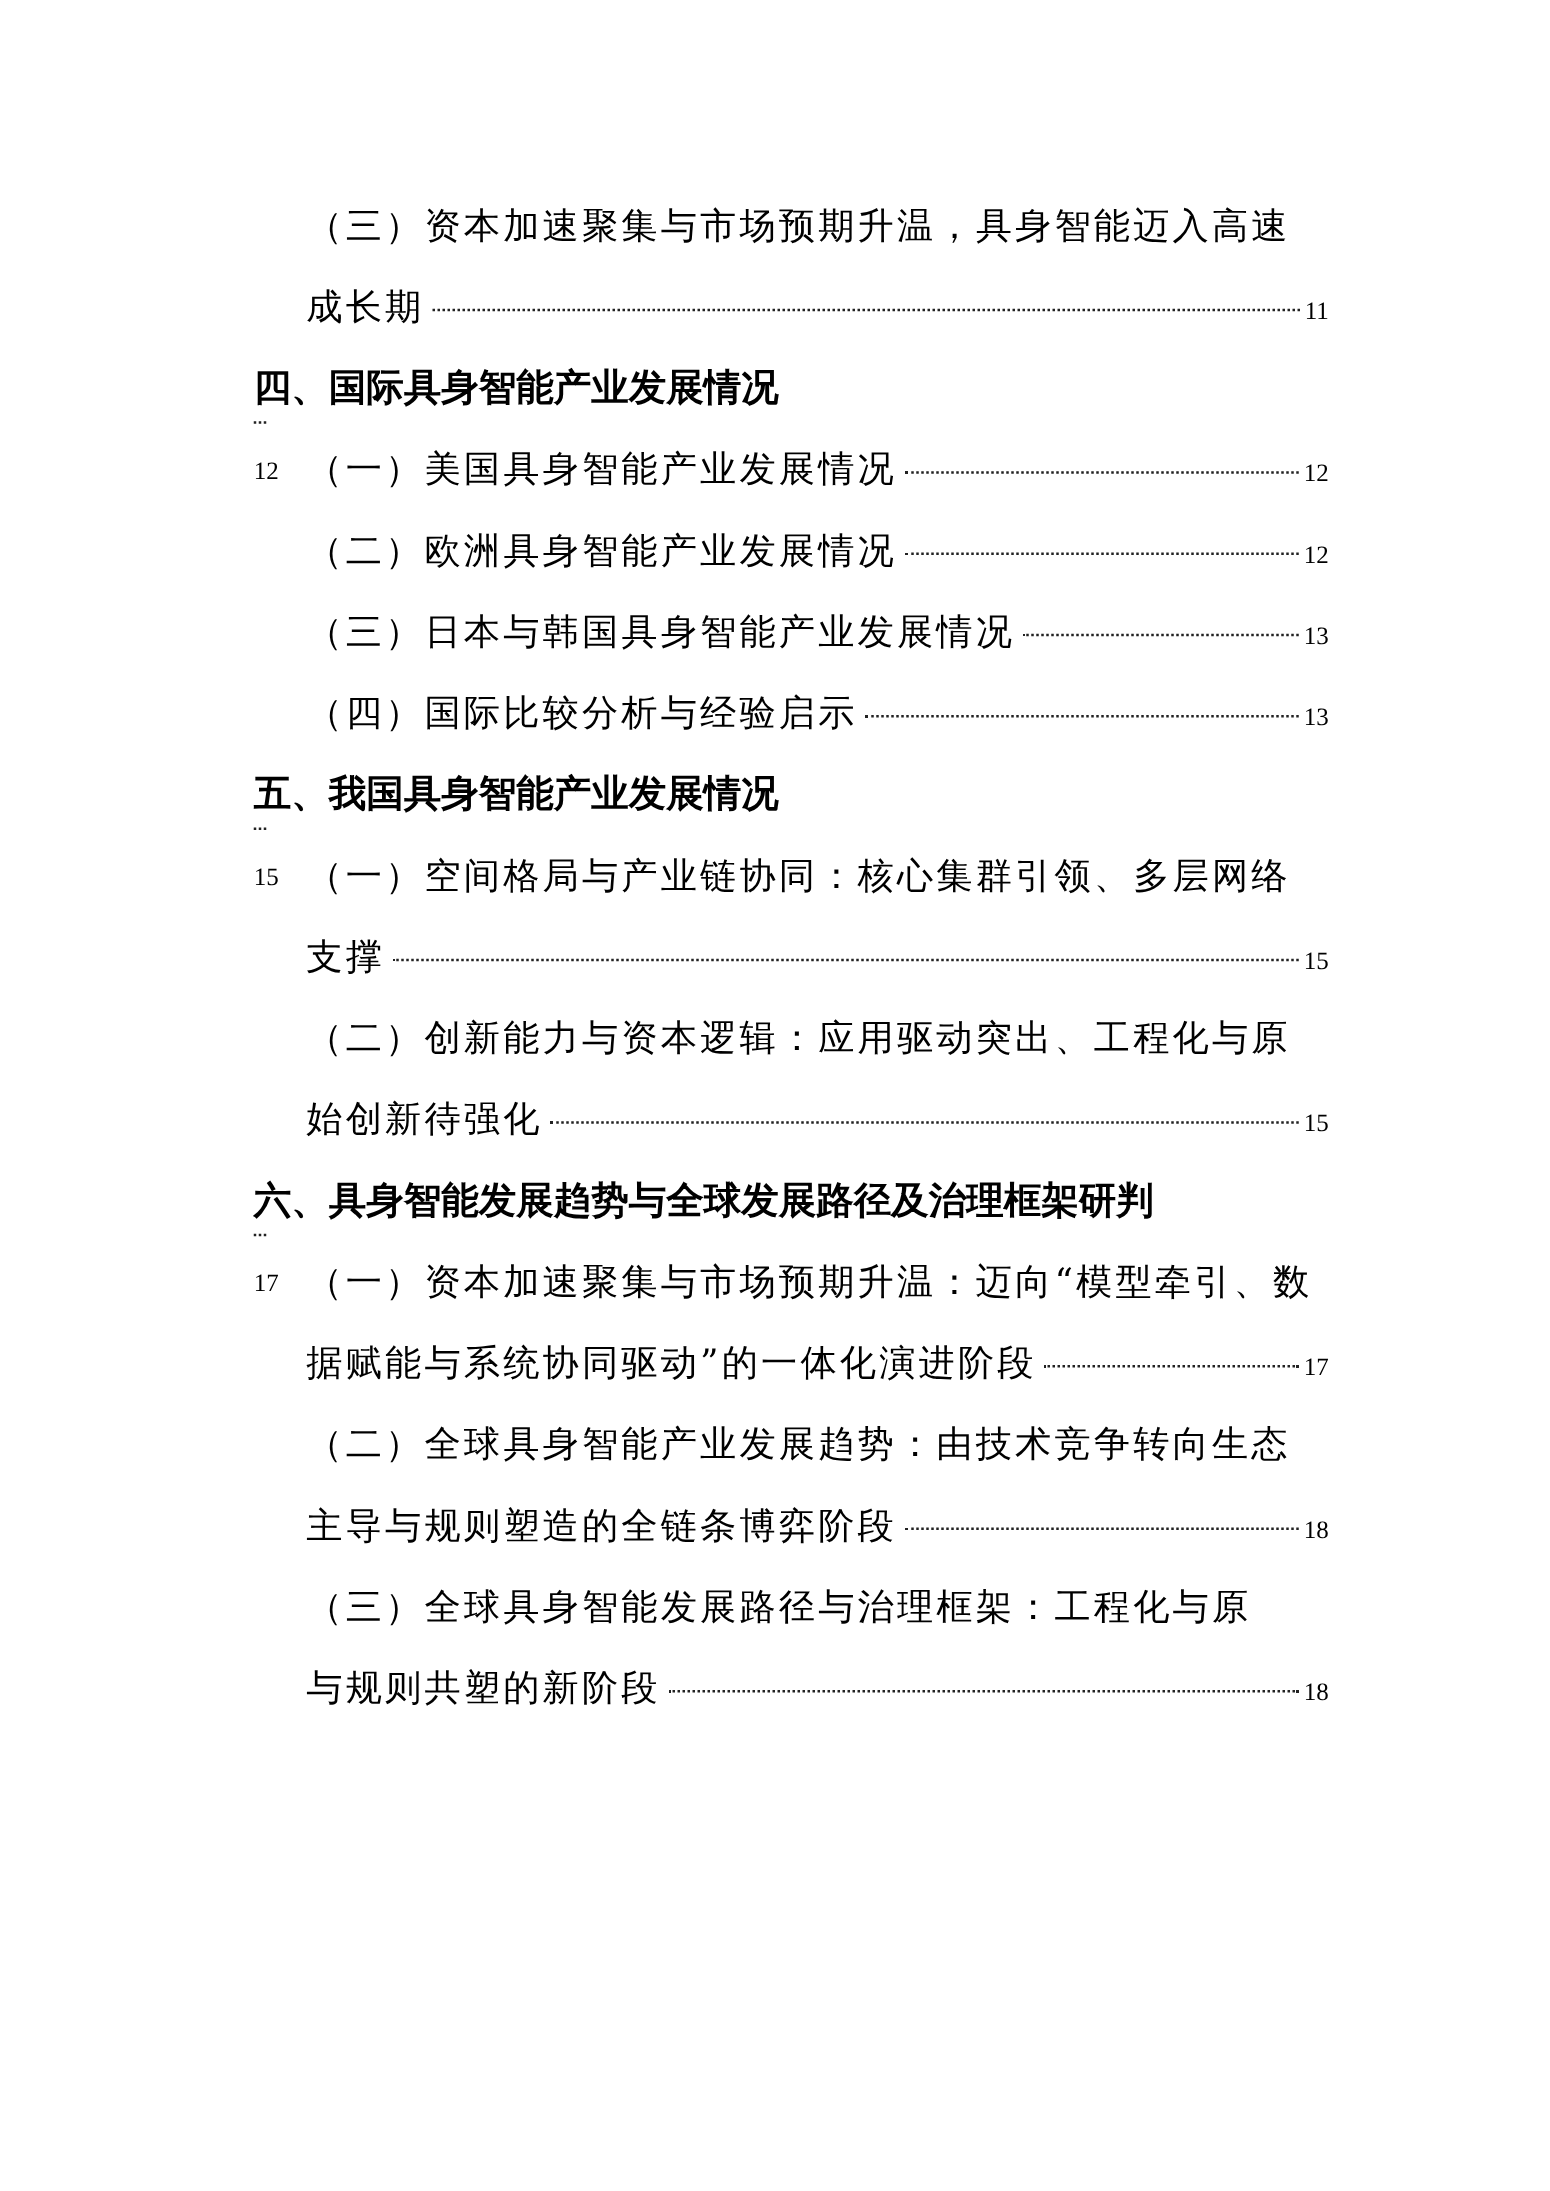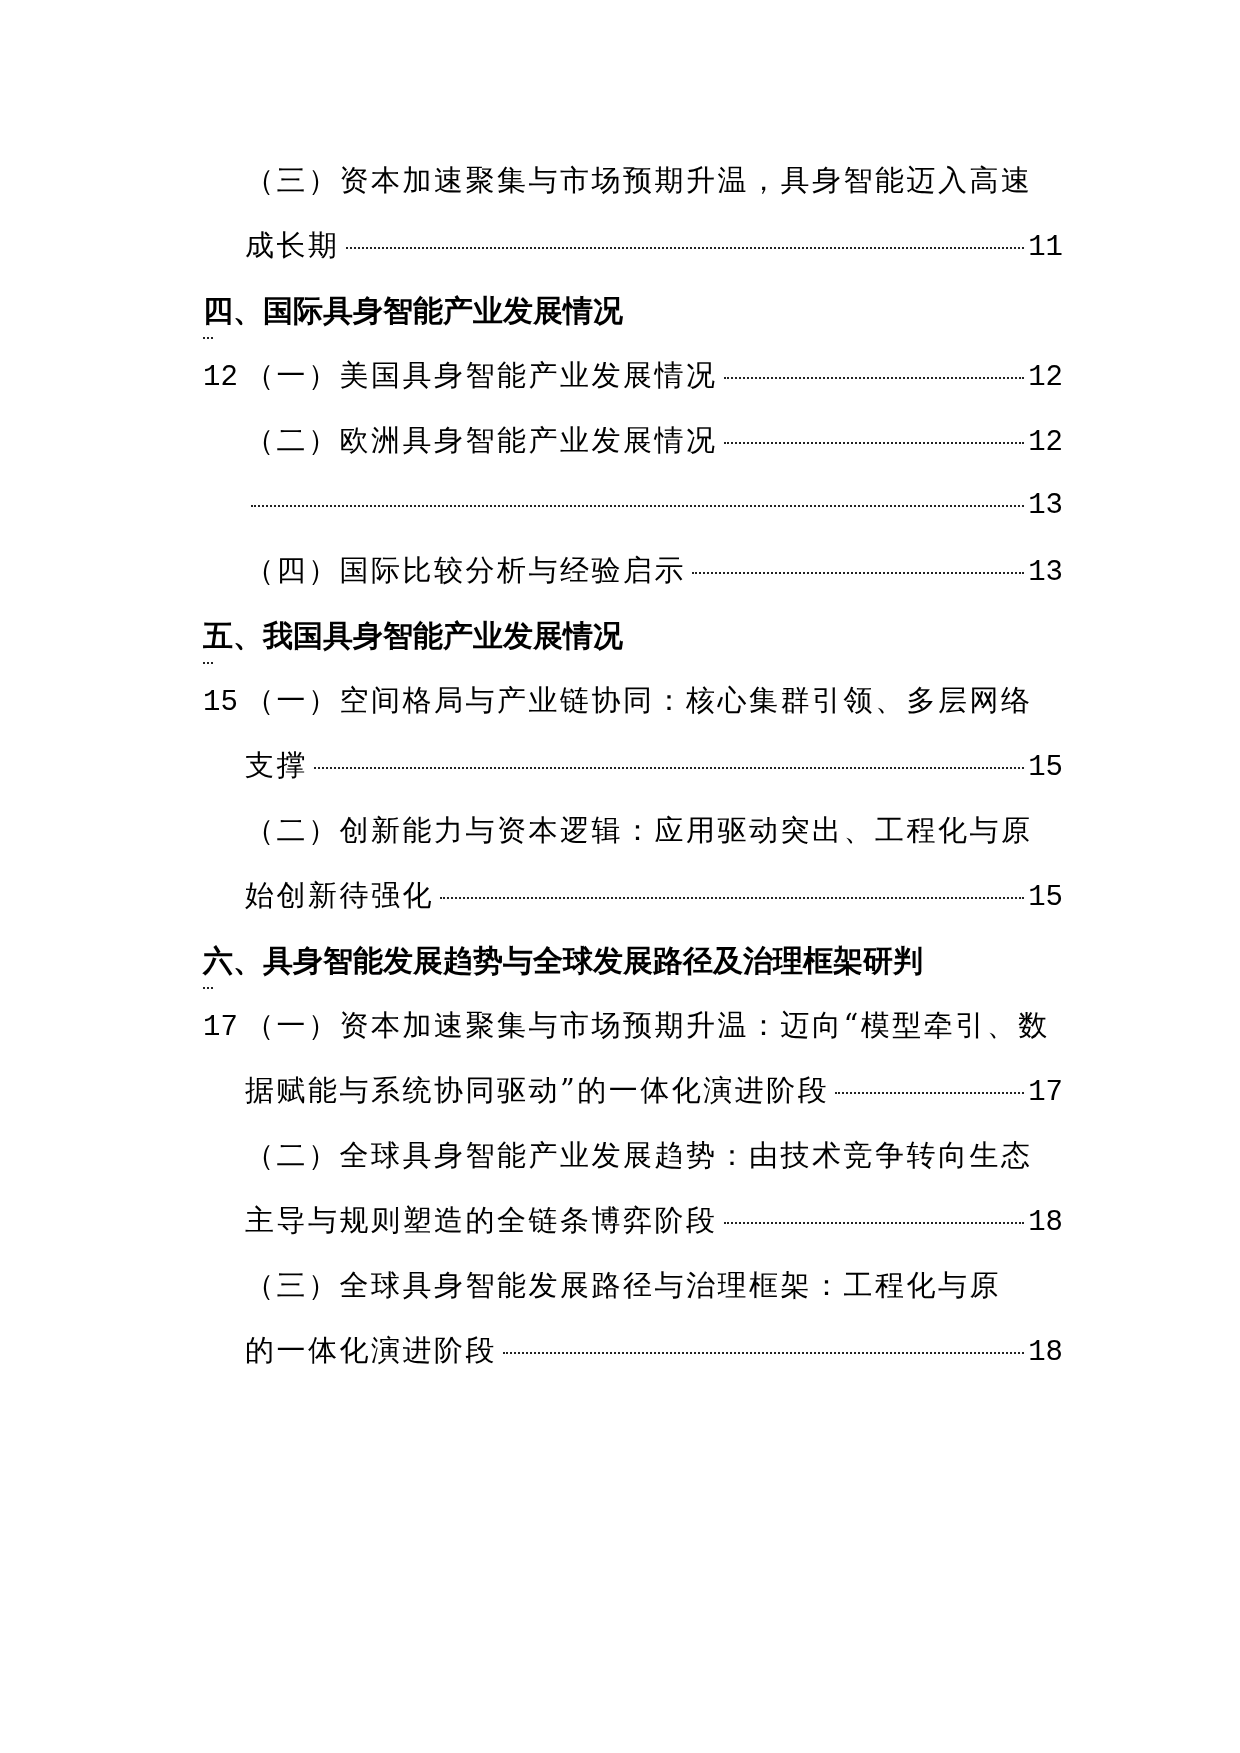--- a/index.html
+++ b/index.html
@@ -6,21 +6,21 @@
     body { width: 1240px; height: 1753px; position: relative; overflow: hidden; color: #000; }
     .page { position: absolute; left: 0; top: 0; width: 1240px; height: 1753px; margin-left: 10px; }
     .toc { position: absolute; left: 187px; top: 148px; width: 866px; }
     .entry { position: relative; }
     .line { display: flex; align-items: baseline; height: 65px; line-height: 65px; white-space: nowrap; }
     .lvl1 .line { padding-left: 0; font-family: "DejaVu Sans", sans-serif; font-weight: bold; font-size: 30px; letter-spacing: 0px; flex-direction: column; }
     .lvl2 .line { padding-left: 48px; font-family: "DejaVu Serif", serif; font-size: 29px; letter-spacing: 2.5px; }
     .lvl2 .line.cont { padding-left: 48px; justify-content: space-between; }
     .title { flex: 0 0 auto; }
     .leader { flex: 1 1 auto; border-bottom: 2px dotted #222; margin: 0 4px 0 6px; transform: translateY(-6px); min-width: 10px; }
-    .page-num { flex: 0 0 auto; font-family: Liberation Mono, monospace; font-weight: normal; font-size: 29px; letter-spacing: 0; }
+    .page-num { flex: 0 0 auto; font-family: Liberation Serif, serif; font-weight: normal; font-size: 20px; letter-spacing: 0; }
     .lvl1 .page-num { font-weight: normal; }
   </style>
 </head>
 <body>
 
 <div class="page">
   <div class="toc">
 
     <div class="entry lvl2">
       <div class="line">
@@ -52,20 +52,21 @@
     <div class="entry lvl2">
       <div class="line">
         <span class="title">（二）欧洲具身智能产业发展情况</span>
         <span class="leader"></span>
         <span class="page-num">12</span>
       </div>
     </div>
 
     <div class="entry lvl2">
       <div class="line">
+        <span class="title">（三）日本与韩国具身智能产业发展情况</span>
         <span class="leader"></span>
         <span class="page-num">13</span>
       </div>
     </div>
 
     <div class="entry lvl2">
       <div class="line">
         <span class="title">（四）国际比较分析与经验启示</span>
         <span class="leader"></span>
         <span class="page-num">13</span>
@@ -130,20 +131,20 @@
         <span class="leader"></span>
         <span class="page-num">18</span>
       </div>
     </div>
 
     <div class="entry lvl2">
       <div class="line">
         <span class="title">（三）全球具身智能发展路径与治理框架：工程化与原</span>
       </div>
       <div class="line cont">
-        <span class="title">的一体化演进阶段</span>
+        <span class="title">与规则共塑的新阶段</span>
         <span class="leader"></span>
         <span class="page-num">18</span>
       </div>
     </div>
 
   </div>
 </div>
 
 </body></html>

